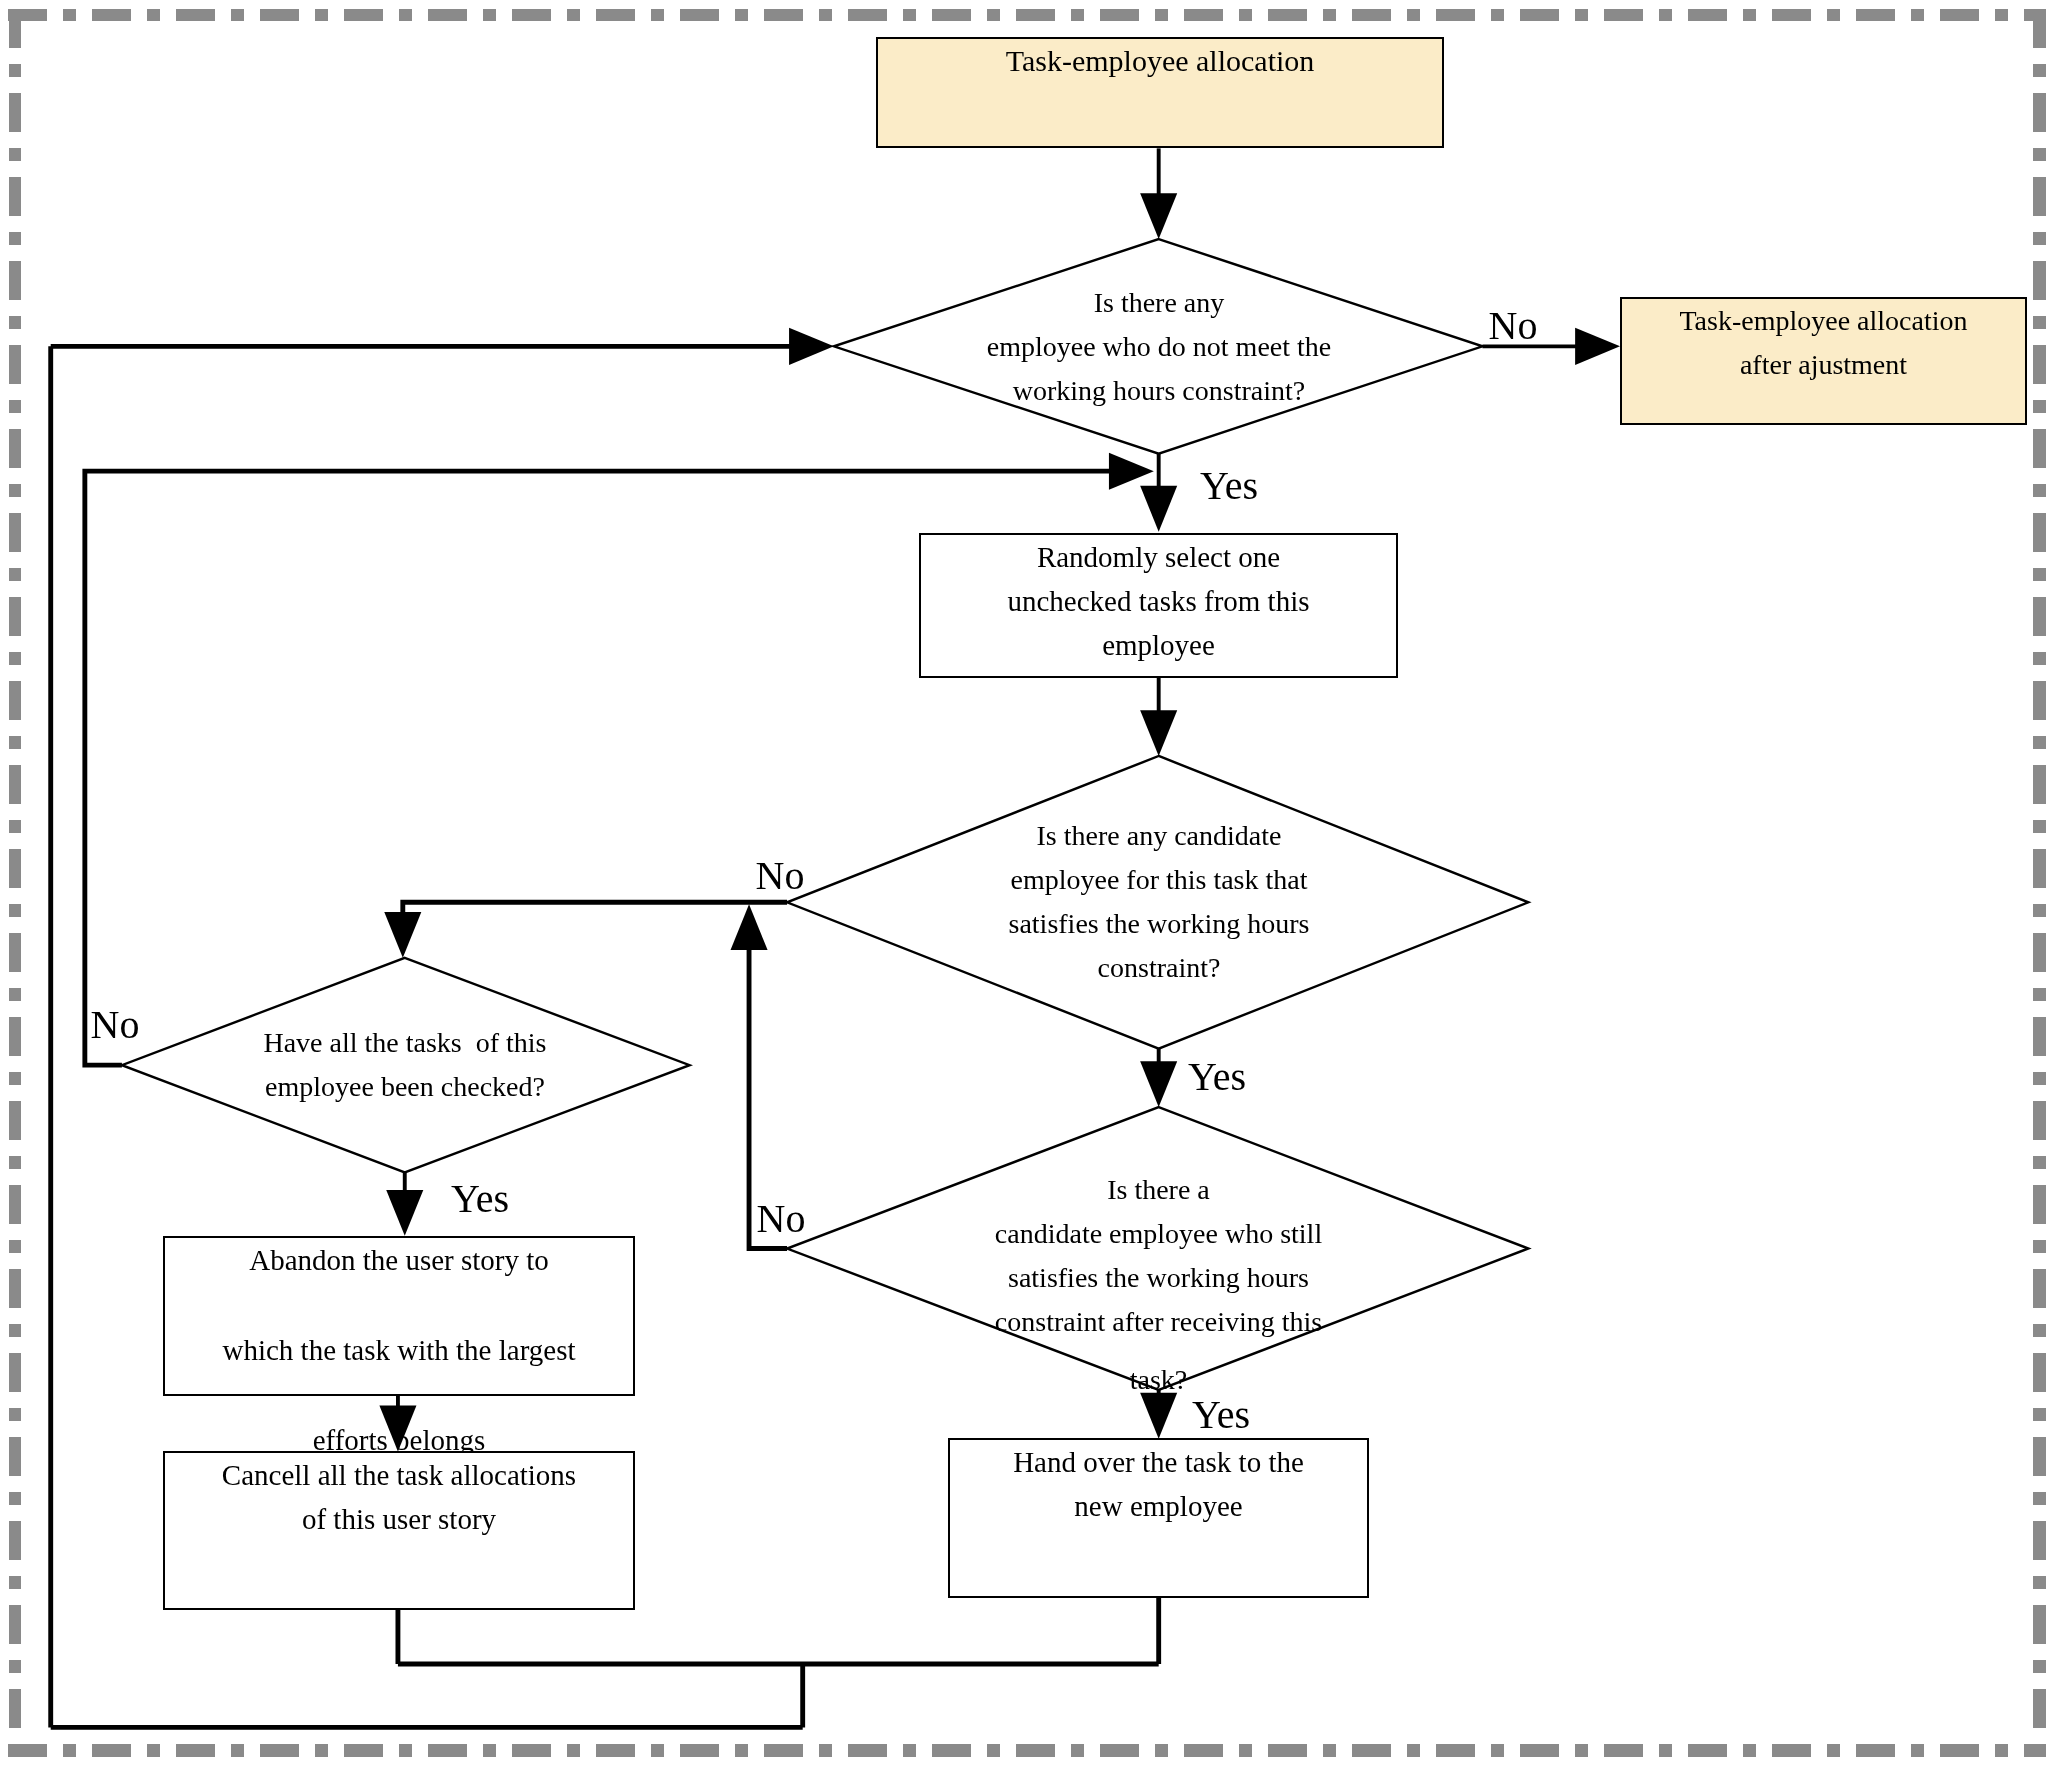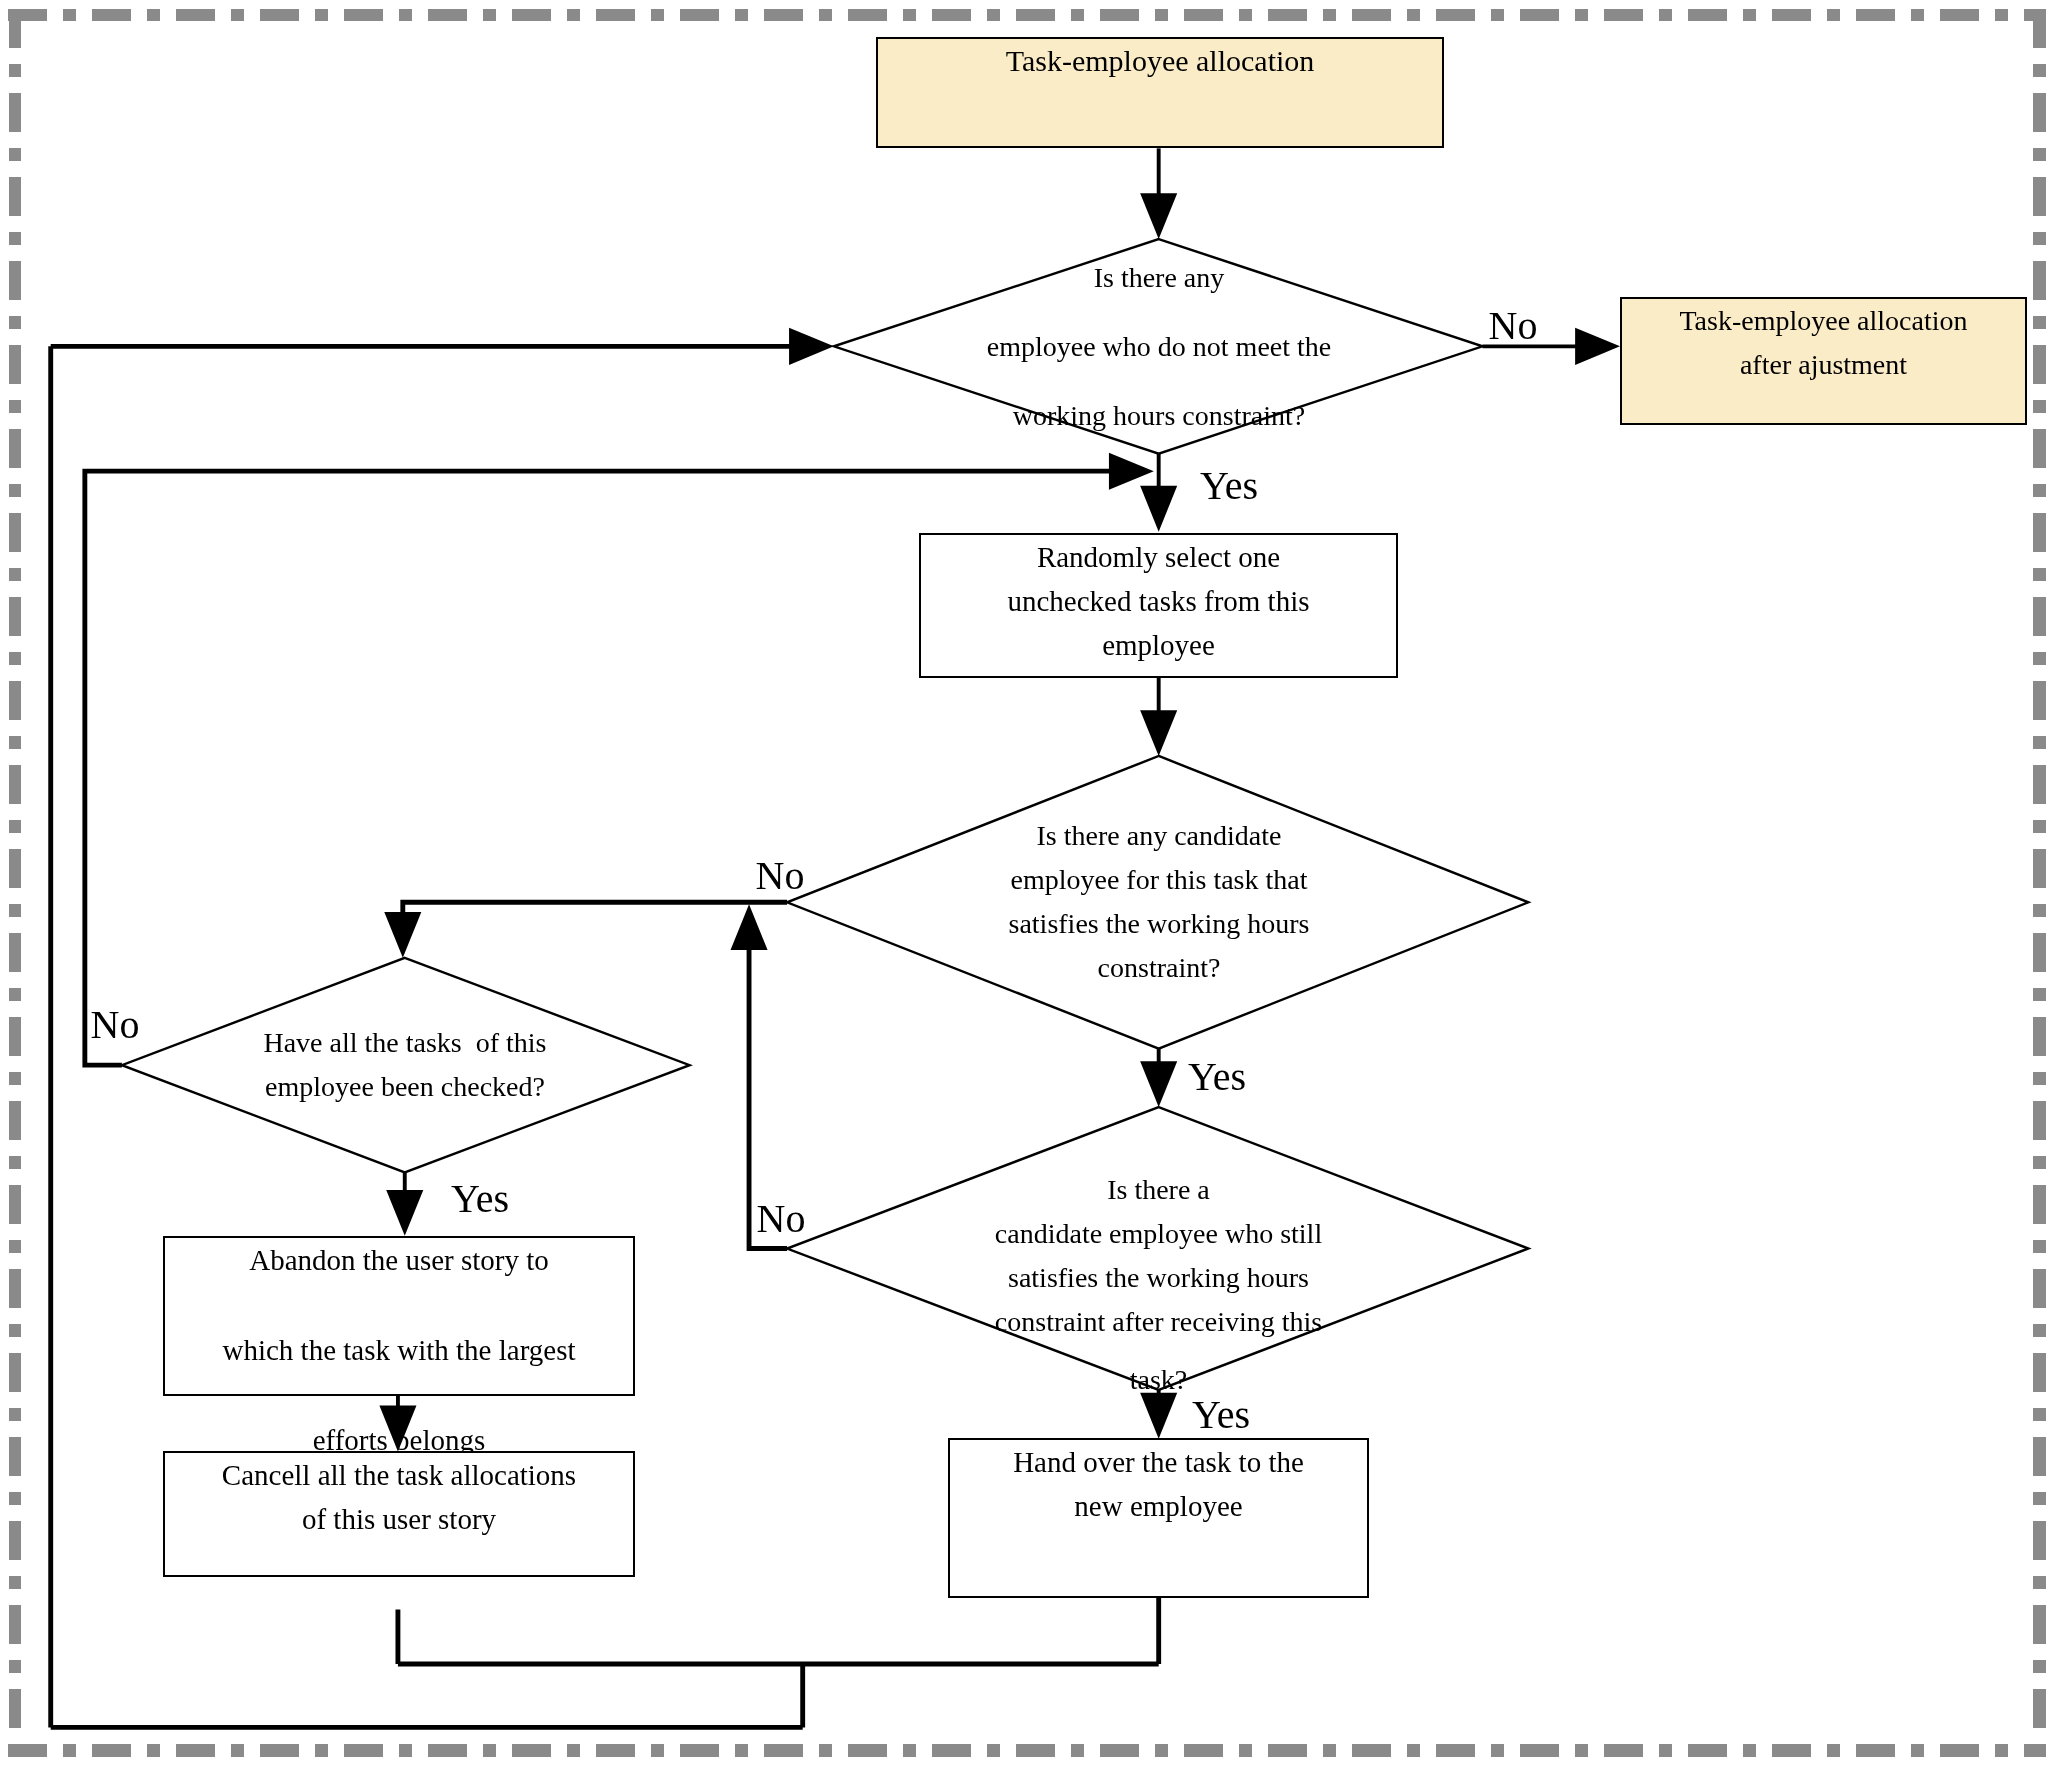--- a/index.html
+++ b/index.html
@@ -100,26 +100,26 @@
     <div>Hand over the task to the</div>
     <div>new employee</div>
   </div>
 
   <div class="node" style="left:163px;top:1236px;width:472px;height:160px;gap:46px;">
     <div>Abandon the user story to</div>
     <div>which the task with the largest</div>
     <div>efforts belongs</div>
   </div>
 
-  <div class="node" style="left:163px;top:1451px;width:472px;height:126px;">
+  <div class="node" style="left:163px;top:1451px;width:472px;height:159px;">
     <div>Cancell all the task allocations</div>
     <div>of this user story</div>
   </div>
 
-  <div class="dtext" style="left:886px;top:281px;width:546px;height:132px;gap:25px;">
+  <div class="dtext" style="left:886px;top:281px;width:546px;height:132px;">
     <div>Is there any</div>
     <div>employee who do not meet the</div>
     <div>working hours constraint?</div>
   </div>
 
   <div class="dtext" style="left:886px;top:814px;width:546px;height:176px;">
     <div>Is there any candidate</div>
     <div>employee for this task that</div>
     <div>satisfies the working hours</div>
     <div>constraint?</div>

